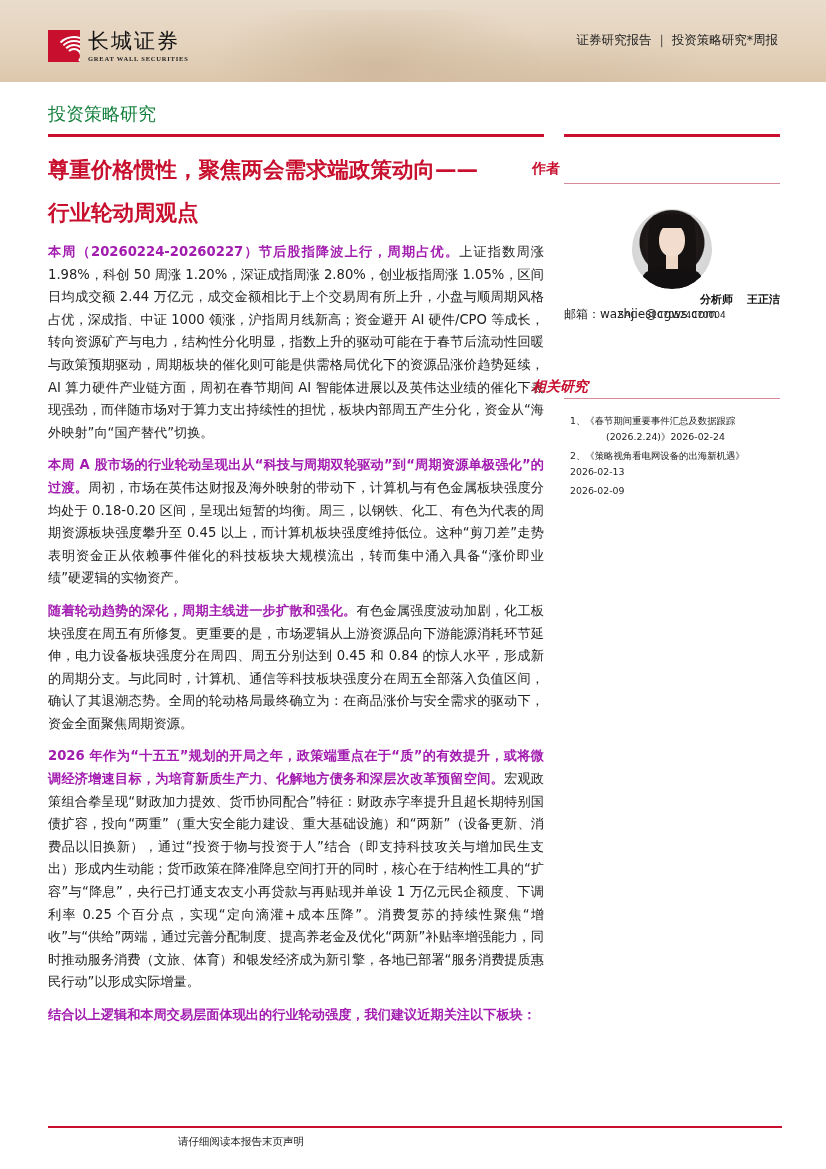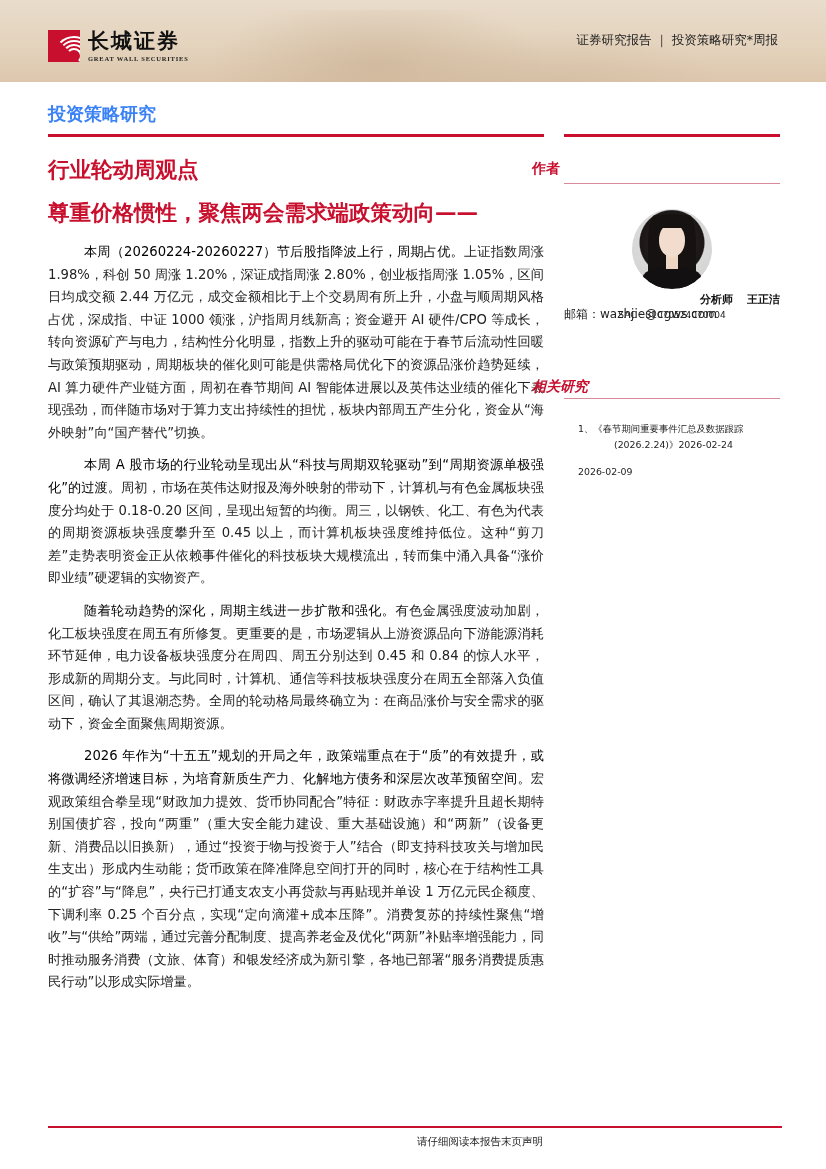--- a/index.html
+++ b/index.html
@@ -19,35 +19,35 @@
     position: absolute; left: 430px; top: 20px; width: 320px; height: 120px;
     background: radial-gradient(ellipse at 40% 55%, rgba(205,182,155,0.5) 0%, rgba(205,182,155,0) 60%);
   }
   .logo { position: absolute; left: 48px; top: 30px; display: flex; align-items: flex-start; }
   .logo-mark { width: 32px; height: 32px; background: #c8102e; position: relative; overflow: hidden; }
   .logo-mark span {
     position: absolute; border: 2px solid #fff; border-radius: 50%;
     border-left-color: transparent; border-bottom-color: transparent;
   }
   .logo-text { margin-left: 8px; }
-  .logo-cn { font-family: "DejaVu Serif", "Liberation Serif", serif; font-weight: bold; font-size: 21px; letter-spacing: 2px; color: #111; line-height: 22px; }
+  .logo-cn { font-family: "DejaVu Serif", "Liberation Serif", serif; font-weight: normal; font-size: 21px; letter-spacing: 2px; color: #111; line-height: 22px; }
   .logo-en { font-family: "Liberation Serif", serif; font-size: 6.5px; font-weight: bold; letter-spacing: 0.8px; color: #222; margin-top: 3px; }
 
   .hdr-right { position: absolute; right: 48px; top: 30px; text-align: left; font-size: 12.5px; color: #222; line-height: 20px; }
 
-  .section-title { position: absolute; left: 48px; top: 102px; font-size: 18px; font-weight: bold; color: #3b82f6; }
+  .section-title { position: absolute; left: 48px; top: 102px; font-size: 18px; font-weight: normal; color: #15803d; }
 
   .rule-left { position: absolute; left: 48px; top: 134px; width: 496px; height: 3px; background: #c8102e; }
   .rule-right { position: absolute; left: 564px; top: 134px; width: 216px; height: 3px; background: #c8102e; }
 
   .main-title { position: absolute; left: 48px; top: 148px; width: 500px; font-size: 21.5px; font-weight: bold; color: #c8102e; line-height: 43px; }
 
   .body { position: absolute; left: 48px; top: 241px; width: 496px; font-size: 13.2px; line-height: 22.6px; color: #222; text-align: justify; }
   .body p { margin-bottom: 10px; }
-  .hl { color: #000000; font-weight: normal; margin-left: 36px; }
+  .hl { color: #a21caf; font-weight: bold; }
 
   .side-heading { position: absolute; left: 532px; font-size: 14px; font-weight: bold; color: #c8102e; }
   .side-line { position: absolute; left: 564px; width: 216px; height: 1px; background: #d98a98; }
 
   .avatar {
     position: absolute; left: 632px; top: 209px; width: 80px; height: 80px; border-radius: 50%;
     background: radial-gradient(circle at 50% 42%, #f3ddd0 0%, #eccfbf 22%, #2a2220 24%, #1b1716 52%, #d9d9d9 54%, #cfcfcf 100%);
     overflow: hidden;
   }
   .avatar .face { position: absolute; left: 27px; top: 14px; width: 26px; height: 34px; border-radius: 50% 50% 48% 48%; background: #f1dccd; }
@@ -56,25 +56,25 @@
   .avatar .hair-top { position: absolute; left: 22px; top: 5px; width: 36px; height: 14px; border-radius: 50% 50% 0 0; background: #161212; }
   .avatar .body-s { position: absolute; left: 10px; top: 58px; width: 60px; height: 30px; border-radius: 40% 40% 0 0; background: #121010; }
   .avatar .neck { position: absolute; left: 34px; top: 46px; width: 12px; height: 14px; background: #eed6c5; }
 
   .author-name { position: absolute; left: 564px; top: 292px; width: 216px; text-align: right; font-size: 11px; font-weight: bold; color: #111; }
   .author-name .gap { display: inline-block; width: 14px; }
   .author-sac { position: absolute; left: 564px; top: 309px; width: 216px; text-align: center; font-size: 9px; color: #222; }
   .author-mail { position: absolute; left: 564px; top: 306px; width: 216px; text-align: left; font-size: 12px; color: #222; }
 
   .related { position: absolute; left: 566px; top: 383px; width: 214px; font-size: 9.4px; color: #222; line-height: 15.6px; }
-  .related .item { margin: 12px; }
+  .related .item { margin: 4px; }
   .related .indent { padding-left: 36px; }
 
   .footer-rule { position: absolute; left: 48px; top: 1126px; width: 734px; height: 2px; background: #c8102e; }
-  .footer-text { position: absolute; left: 48px; top: 1135px; width: 734px; text-align: center; font-size: 10.5px; color: #222; padding-left: 130px; }
+  .footer-text { position: absolute; left: 48px; top: 1135px; width: 734px; text-align: left; font-size: 10.5px; color: #222; padding-left: 130px; }
 </style>
 </head>
 <body>
 
 <div class="banner">
   <div class="mtn1"></div>
   <div class="mtn2"></div>
   <div class="logo">
     <div class="logo-mark">
       <span style="left:6px;top:6px;width:40px;height:40px;"></span>
@@ -90,29 +90,30 @@
   <div class="hdr-right">
     <div>证券研究报告 ｜ 投资策略研究*周报</div>
   </div>
 </div>
 
 <div class="section-title">投资策略研究</div>
 <div class="rule-left"></div>
 <div class="rule-right"></div>
 
 <div class="main-title">
+  <div>尊重价格惯性，聚焦两会需求端政策动向——</div>
   <div>行业轮动周观点</div>
-  <div>尊重价格惯性，聚焦两会需求端政策动向——</div>
 </div>
 
 <div class="body">
   <p><span class="hl">本周（20260224-20260227）节后股指降波上行，周期占优。</span><span>上证指数周涨 1.98%，科创 50 周涨 1.20%，深证成指周涨 2.80%，创业板指周涨 1.05%，区间日均成交额 2.44 万亿元，成交金额相比于上个交易周有所上升，小盘与顺周期风格占优，深成指、中证 1000 领涨，沪指周月线新高；资金避开 AI 硬件/CPO 等成长，转向资源矿产与电力，结构性分化明显，指数上升的驱动可能在于春节后流动性回暖与政策预期驱动，周期板块的催化则可能是供需格局优化下的资源品涨价趋势延续，AI 算力硬件产业链方面，周初在春节期间 AI 智能体进展以及英伟达业绩的催化下表现强劲，而伴随市场对于算力支出持续性的担忧，板块内部周五产生分化，资金从“海外映射”向“国产替代”切换。</span></p>
   <p><span class="hl">本周 A 股市场的行业轮动呈现出从“科技与周期双轮驱动”到“周期资源单极强化”的过渡。</span><span>周初，市场在英伟达财报及海外映射的带动下，计算机与有色金属板块强度分均处于 0.18-0.20 区间，呈现出短暂的均衡。周三，以钢铁、化工、有色为代表的周期资源板块强度攀升至 0.45 以上，而计算机板块强度维持低位。这种“剪刀差”走势表明资金正从依赖事件催化的科技板块大规模流出，转而集中涌入具备“涨价即业绩”硬逻辑的实物资产。</span></p>
   <p><span class="hl">随着轮动趋势的深化，周期主线进一步扩散和强化。</span><span>有色金属强度波动加剧，化工板块强度在周五有所修复。更重要的是，市场逻辑从上游资源品向下游能源消耗环节延伸，电力设备板块强度分在周四、周五分别达到 0.45 和 0.84 的惊人水平，形成新的周期分支。与此同时，计算机、通信等科技板块强度分在周五全部落入负值区间，确认了其退潮态势。全周的轮动格局最终确立为：在商品涨价与安全需求的驱动下，资金全面聚焦周期资源。</span></p>
   <p><span class="hl">2026 年作为“十五五”规划的开局之年，政策端重点在于“质”的有效提升，或将微调经济增速目标，为培育新质生产力、化解地方债务和深层次改革预留空间。</span><span>宏观政策组合拳呈现“财政加力提效、货币协同配合”特征：财政赤字率提升且超长期特别国债扩容，投向“两重”（重大安全能力建设、重大基础设施）和“两新”（设备更新、消费品以旧换新），通过“投资于物与投资于人”结合（即支持科技攻关与增加民生支出）形成内生动能；货币政策在降准降息空间打开的同时，核心在于结构性工具的“扩容”与“降息”，央行已打通支农支小再贷款与再贴现并单设 1 万亿元民企额度、下调利率 0.25 个百分点，实现“定向滴灌+成本压降”。消费复苏的持续性聚焦“增收”与“供给”两端，通过完善分配制度、提高养老金及优化“两新”补贴率增强能力，同时推动服务消费（文旅、体育）和银发经济成为新引擎，各地已部署“服务消费提质惠民行动”以形成实际增量。</span></p>
+  <p><span class="hl">结合以上逻辑和本周交易层面体现出的行业轮动强度，我们建议近期关注以下板块：</span><span></span></p>
 </div>
 
 <div class="side-heading" style="top:160px;">作者</div>
 <div class="side-line" style="top:183px;"></div>
 
 <div class="avatar">
   <div class="hair-l"></div>
   <div class="hair-r"></div>
   <div class="body-s"></div>
   <div class="neck"></div>
@@ -127,18 +128,22 @@
 
 <div class="side-heading" style="top:378px;font-style:italic;">相关研究</div>
 <div class="side-line" style="top:398px;"></div>
 
 <div class="related" style="top:409px;">
   <div class="item">
     <div>1、《春节期间重要事件汇总及数据跟踪</div>
     <div class="indent">(2026.2.24)》2026-02-24</div>
   </div>
   <div class="item">
+    <div>2、《策略视角看电网设备的出海新机遇》</div>
+    <div>2026-02-13</div>
+  </div>
+  <div class="item">
     <div>2026-02-09</div>
   </div>
 </div>
 
 <div class="footer-rule"></div>
 <div class="footer-text">请仔细阅读本报告末页声明</div>
 
 </body></html>

